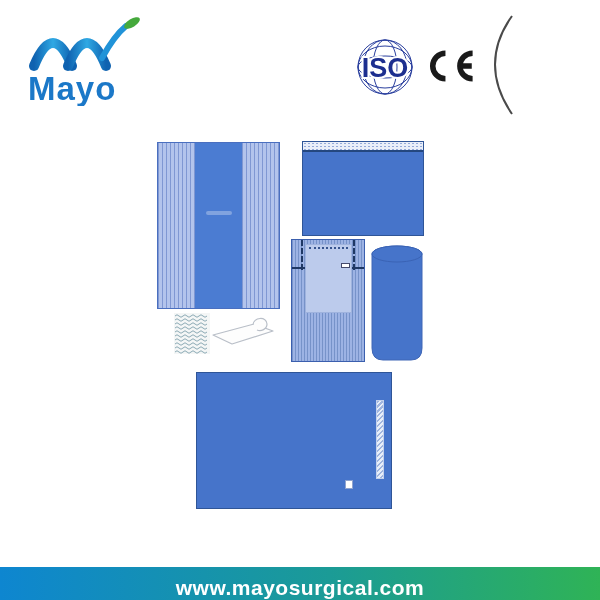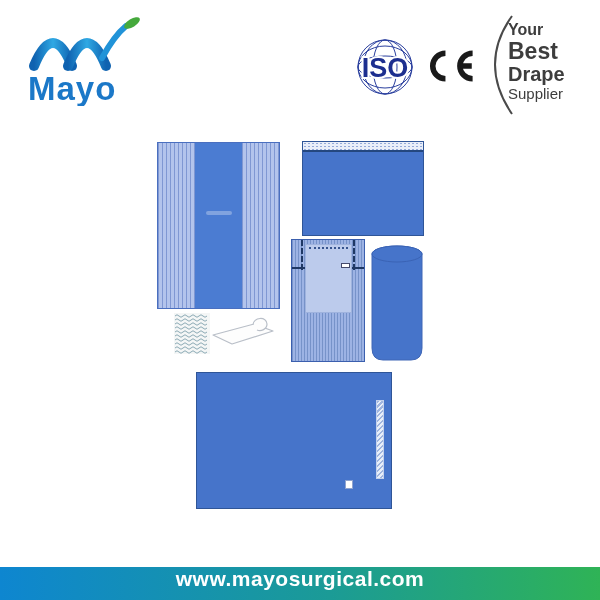--- a/index.html
+++ b/index.html
@@ -94,21 +94,21 @@
   }
   .bottom-square{
     position:absolute;left:148px;top:107px;width:8px;height:9px;
     background:#ffffff;border:1px solid #8fa3cf;box-sizing:border-box;
   }
 
   
   .footer-bar{
     left:0;top:567px;width:600px;height:33px;
     background:linear-gradient(90deg,#0e86d0 0%, #1b9b96 55%, #2fb356 100%);
-    display:flex;align-items:flex-start;justify-content:center;
+    display:flex;align-items:flex-end;justify-content:center;
     color:#ffffff;font-size:21px;font-weight:bold;letter-spacing:0.5px;
   }
 </style>
 </head>
 <body>
 
 <div class="canvas">
 
   <svg class="logo-svg" viewBox="0 0 132 92">
     <defs>
@@ -141,26 +141,20 @@
   <svg class="ce-svg" viewBox="0 0 66 40" role="img" aria-label="CE">
     <path class="ce-stroke" d="M30,5 A15,15 0 1 0 30,35"></path>
     <path class="ce-stroke" d="M62,5 A15,15 0 1 0 62,35"></path>
     <path class="ce-stroke" d="M48,20 L61,20"></path>
   </svg>
 
   <div class="badge">
     <svg class="badge-arc-svg" viewBox="0 0 40 104">
       <path d="M30,2 Q-4,50 30,100" stroke="#4a4a4a" stroke-width="2" fill="none"></path>
     </svg>
-    <div class="badge-text">
-      <div class="badge-l1">Your</div>
-      <div class="badge-l2">Best</div>
-      <div class="badge-l3">Drape</div>
-      <div class="badge-l4">Supplier</div>
-    </div>
   </div>
 
   <div class="abs drape-left">
     <div class="drape-left-center">
       <div class="drape-left-dash"></div>
     </div>
   </div>
 
   <div class="abs drape-topright">
     <div class="drape-topright-strip"></div>

